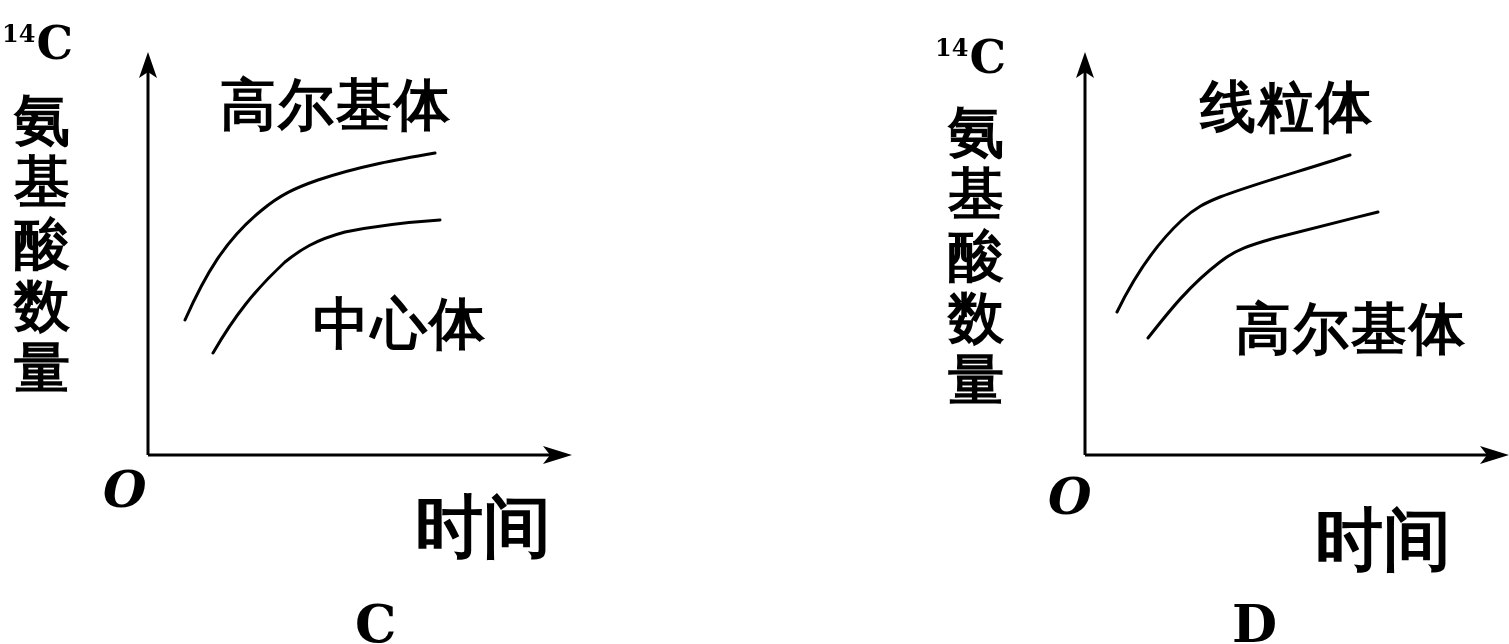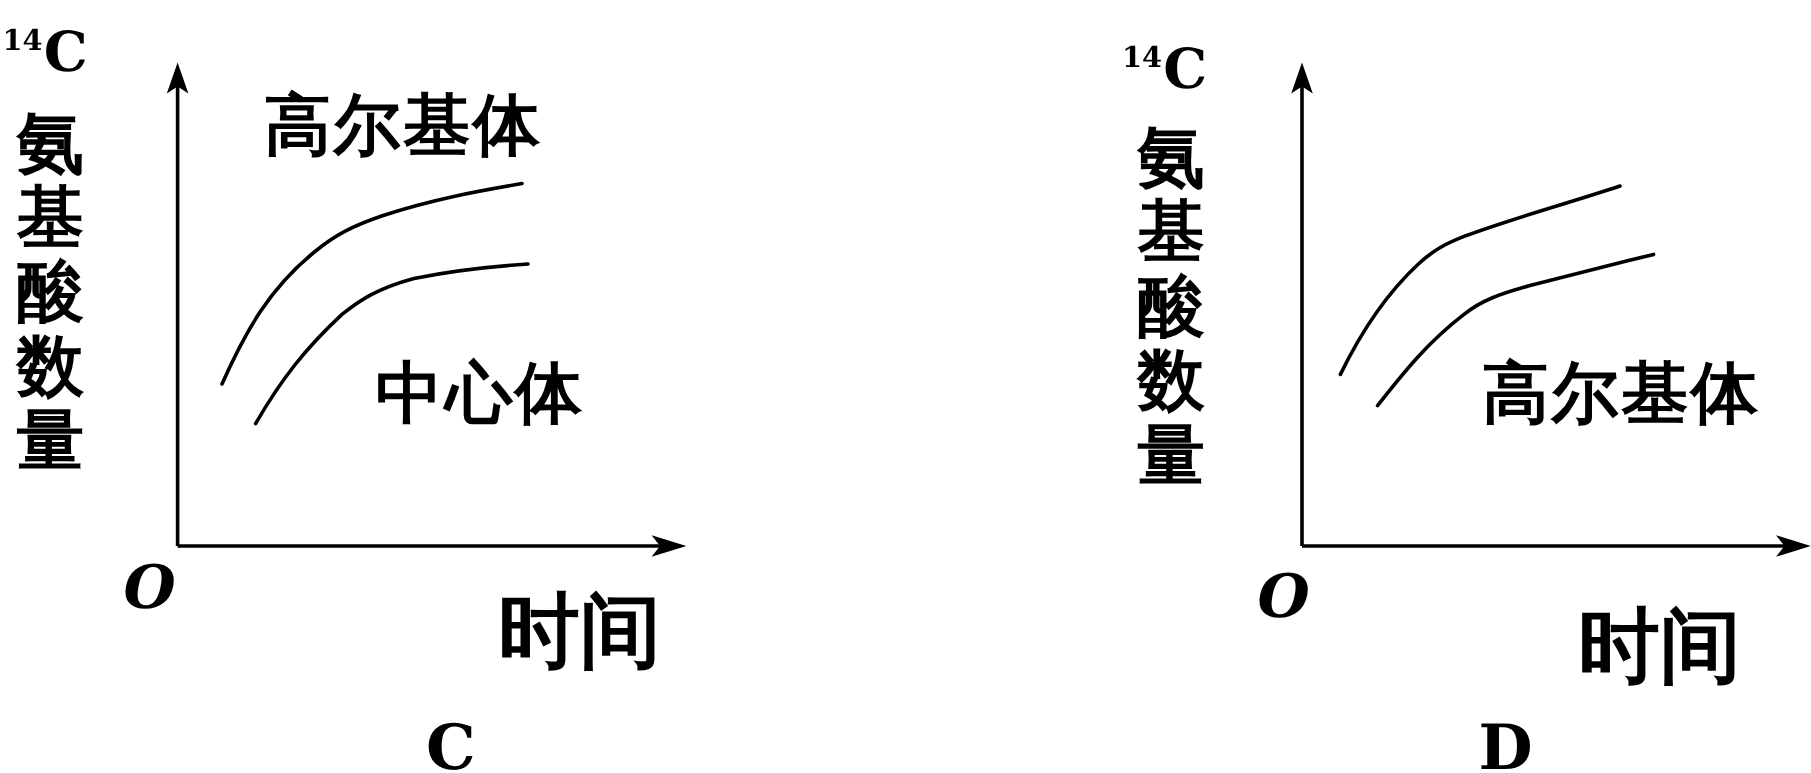--- a/index.html
+++ b/index.html
@@ -32,21 +32,21 @@
     <path d="M185,320 C205,275 225,240 262,210 C280,195 295,188 318,180 C360,166 400,159 435,153" fill="none" stroke="#000" stroke-width="3" stroke-linecap="round"></path>
     <path d="M213,353 C235,315 255,290 285,262 C300,250 315,240 345,232 C380,225 410,222 440,220" fill="none" stroke="#000" stroke-width="3" stroke-linecap="round"></path>
   </svg>
 
   <div class="txt ylabel-iso" style="left:2px; top:20px;">
     <sup>14</sup><span>C</span>
   </div>
   <div class="txt ylabel-vert" style="left:10px; top:88px;">氨基酸数量</div>
 
   <div class="txt curve-label" style="left:220px; top:76px;">高尔基体</div>
-  <div class="txt curve-label" style="left:313px; top:300px;">中心体</div>
+  <div class="txt curve-label" style="left:313px; top:300px;font-family:Liberation Mono, monospace;">中心体</div>
 
   <div class="txt origin" style="left:103px; top:465px;">O</div>
   <div class="txt xlabel" style="left:415px; top:492px;">时间</div>
   <div class="txt panel-label" style="left:355px; top:598px;">C</div>
 </div>
 
 <div class="panel" style="left:920px; width:589px;">
   <svg width="589" height="644">
     <g>
       <line x1="165" y1="455" x2="165" y2="68" stroke="#000" stroke-width="3"></line>
@@ -58,18 +58,19 @@
     </g>
     <path d="M197,312 C215,275 235,245 262,220 C275,208 285,203 300,197 C340,182 385,170 430,155" fill="none" stroke="#000" stroke-width="3" stroke-linecap="round"></path>
     <path d="M228,338 C250,310 270,285 300,262 C315,250 330,245 355,238 C395,228 425,220 458,212" fill="none" stroke="#000" stroke-width="3" stroke-linecap="round"></path>
   </svg>
 
   <div class="txt ylabel-iso" style="left:15px; top:34px;">
     <sup>14</sup><span>C</span>
   </div>
   <div class="txt ylabel-vert" style="left:24px; top:100px;">氨基酸数量</div>
 
+  <div class="txt curve-label" style="left:280px; top:78px;">线粒体</div>
   <div class="txt curve-label" style="left:315px; top:300px;">高尔基体</div>
 
   <div class="txt origin" style="left:128px; top:472px;">O</div>
   <div class="txt xlabel" style="left:395px; top:505px;">时间</div>
   <div class="txt panel-label" style="left:312px; top:598px;">D</div>
 </div>
 
 </body></html>

